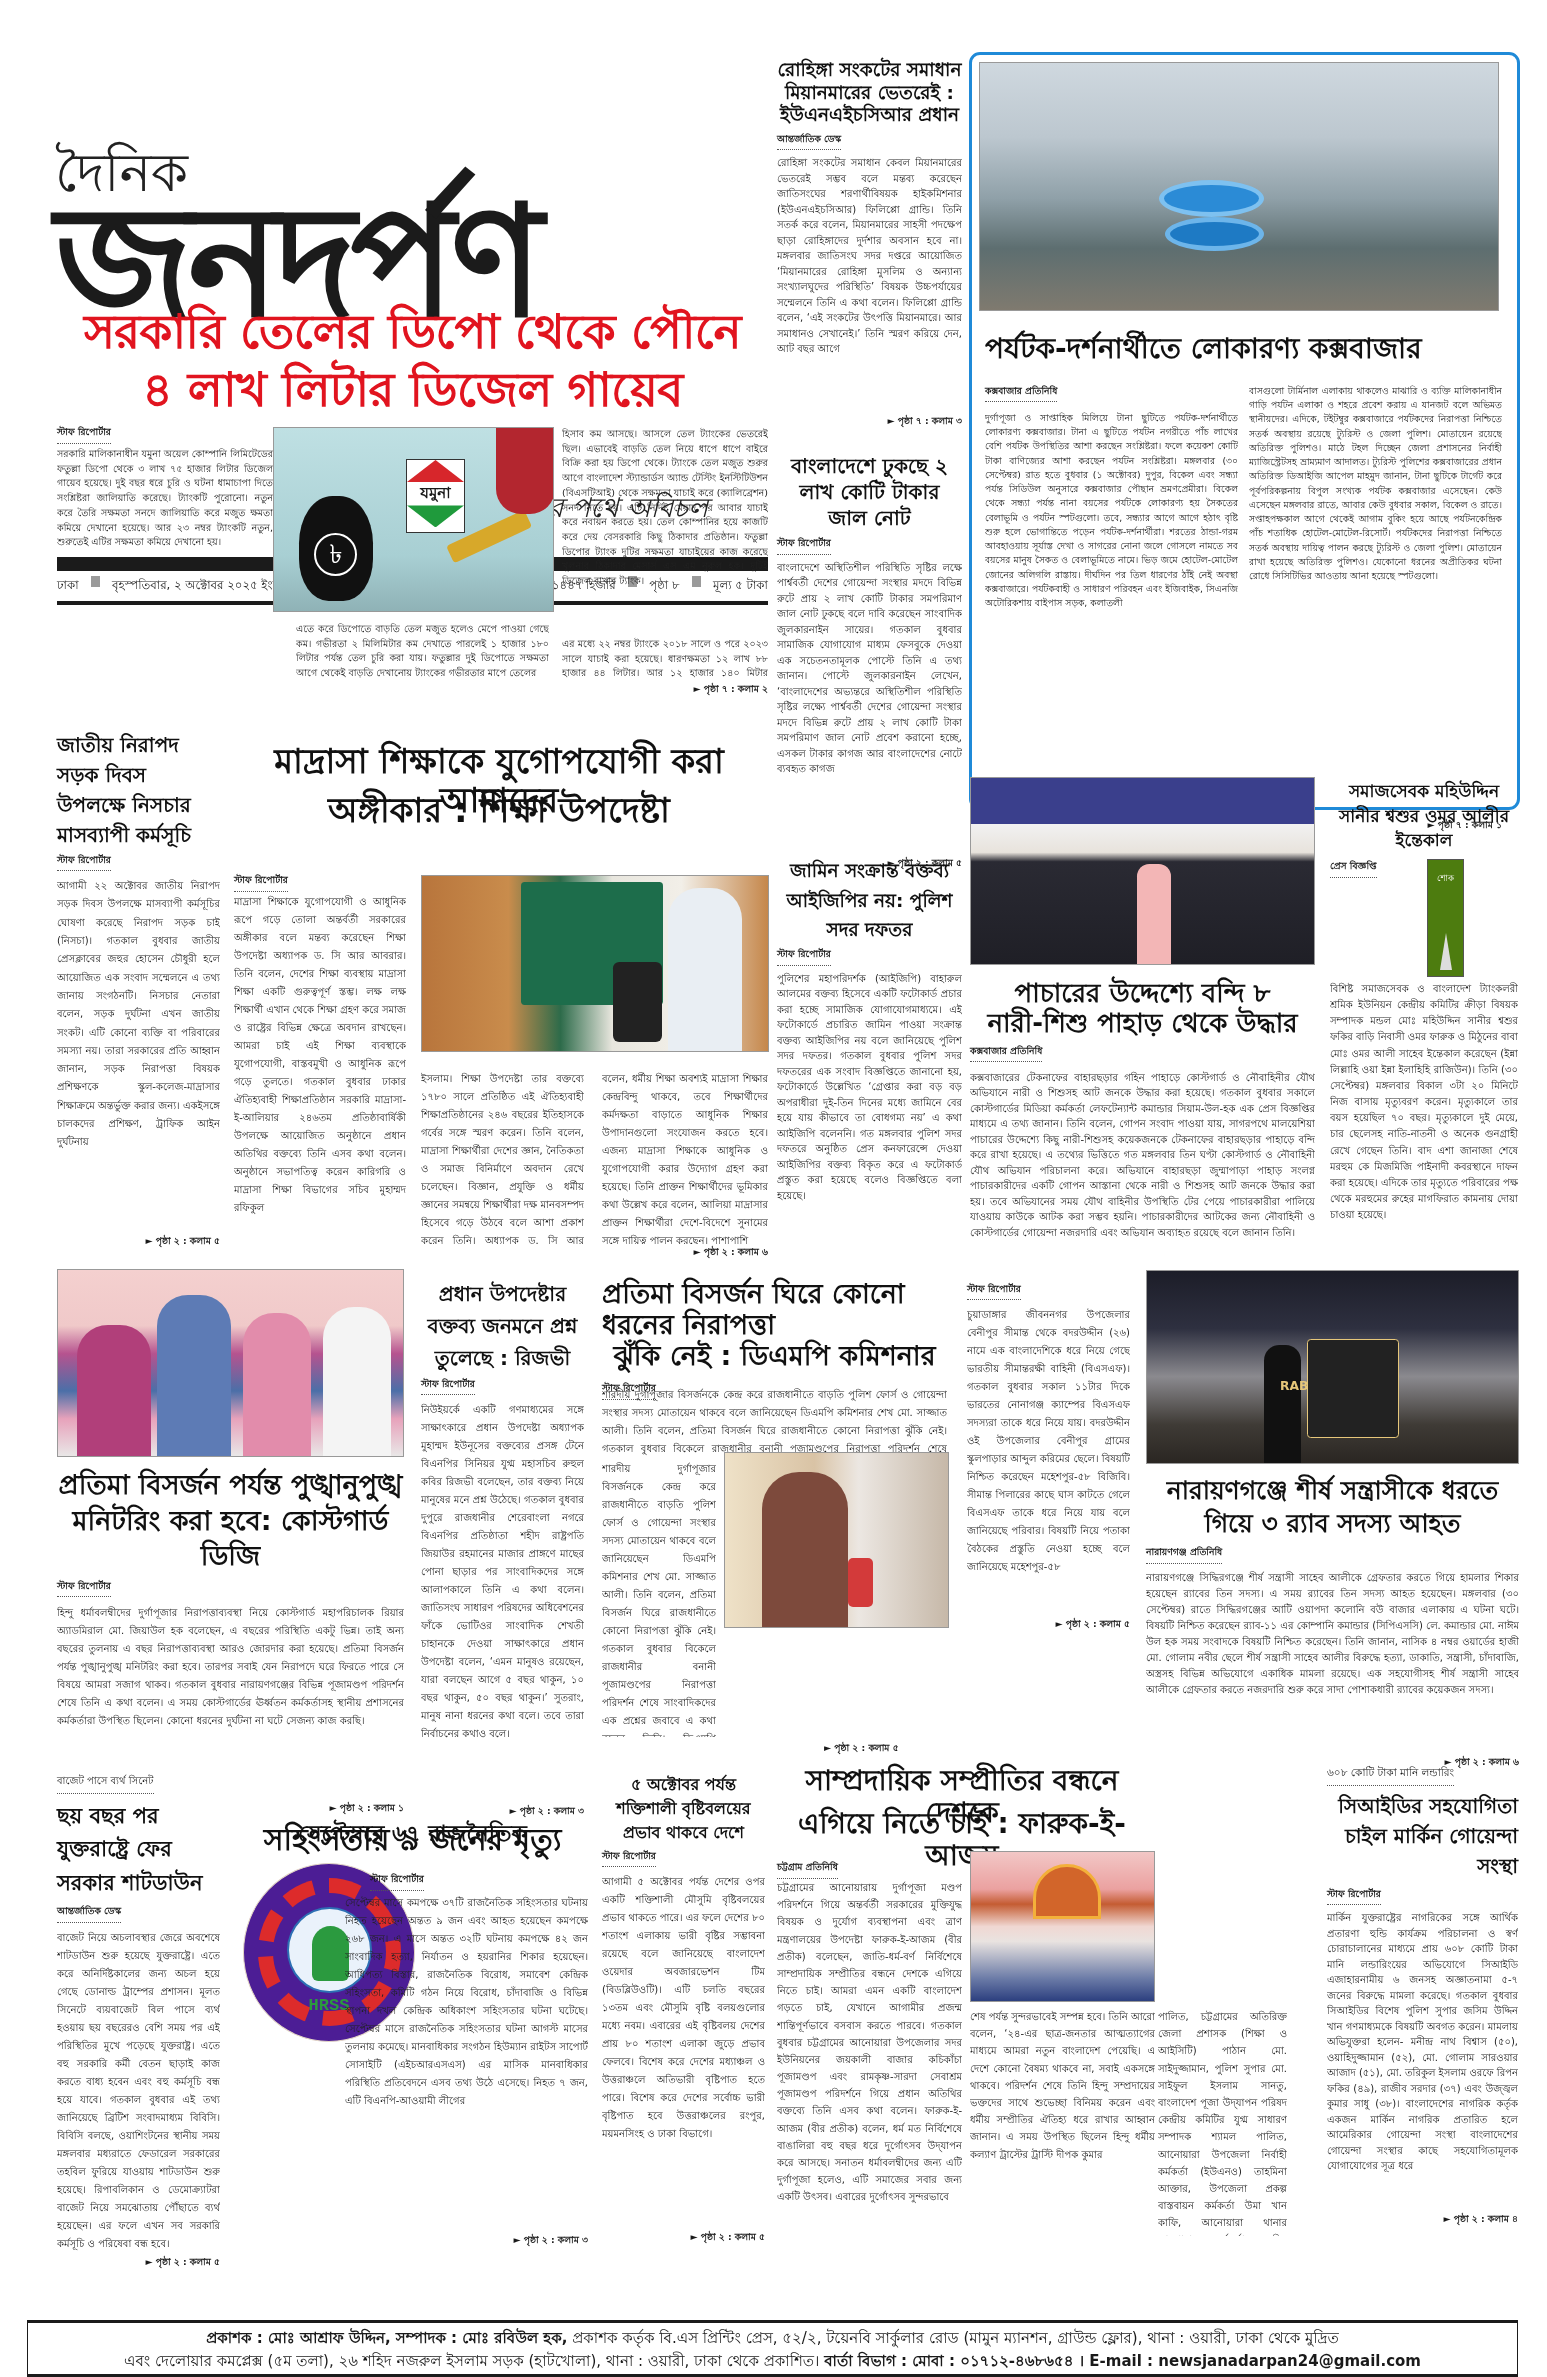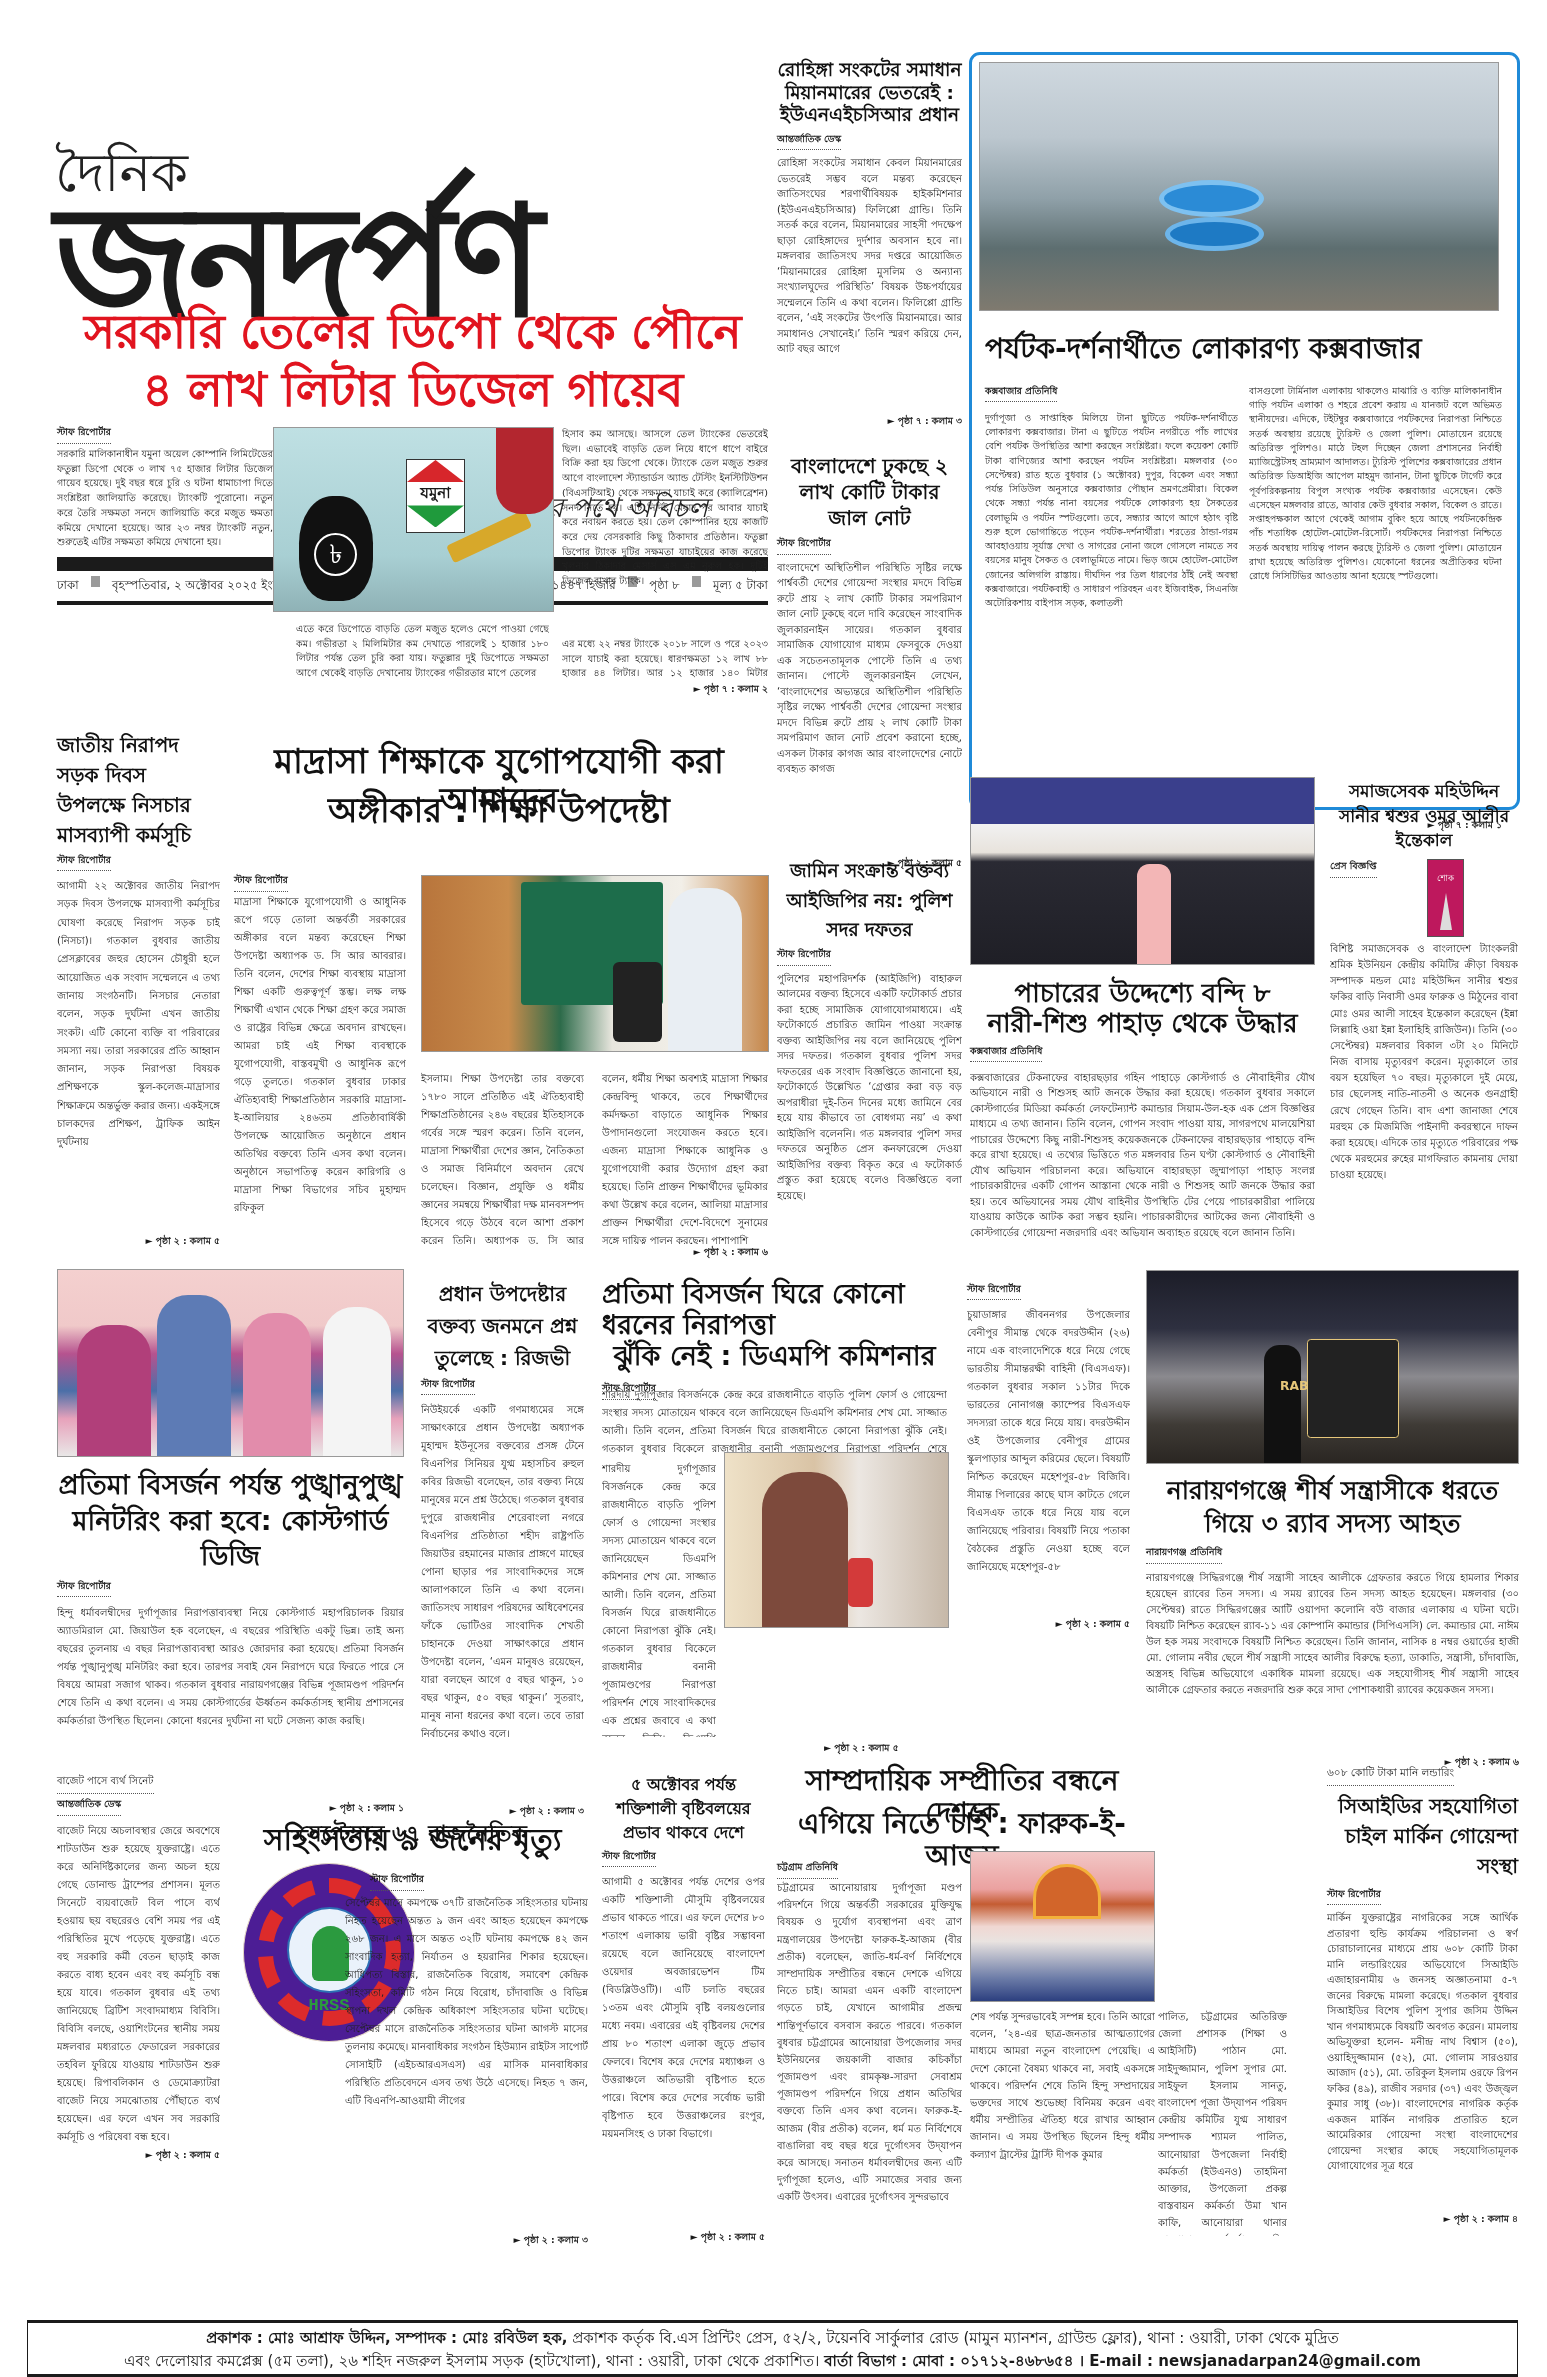--- a/index.html
+++ b/index.html
@@ -131,21 +131,21 @@
   <div class="byline" style="margin-top:5px;">কক্সবাজার প্রতিনিধি</div>
   <div class="body" style="margin-top:7.4px; height:197px; font-size:10px; line-height:1.55;">কক্সবাজারের টেকনাফের বাহারছড়ার গহিন পাহাড়ে কোস্টগার্ড ও নৌবাহিনীর যৌথ অভিযানে নারী ও শিশুসহ আট জনকে উদ্ধার করা হয়েছে। গতকাল বুধবার সকালে কোস্টগার্ডের মিডিয়া কর্মকর্তা লেফটেন্যান্ট কমান্ডার সিয়াম-উল-হক এক প্রেস বিজ্ঞপ্তির মাধ্যমে এ তথ্য জানান। তিনি বলেন, গোপন সংবাদ পাওয়া যায়, সাগরপথে মালয়েশিয়া পাচারের উদ্দেশ্যে কিছু নারী-শিশুসহ কয়েকজনকে টেকনাফের বাহারছড়ার পাহাড়ে বন্দি করে রাখা হয়েছে। এ তথ্যের ভিত্তিতে গত মঙ্গলবার তিন ঘণ্টা কোস্টগার্ড ও নৌবাহিনী যৌথ অভিযান পরিচালনা করে। অভিযানে বাহারছড়া জুম্মাপাড়া পাহাড় সংলগ্ন পাচারকারীদের একটি গোপন আস্তানা থেকে নারী ও শিশুসহ আট জনকে উদ্ধার করা হয়। তবে অভিযানের সময় যৌথ বাহিনীর উপস্থিতি টের পেয়ে পাচারকারীরা পালিয়ে যাওয়ায় কাউকে আটক করা সম্ভব হয়নি। পাচারকারীদের আটকের জন্য নৌবাহিনী ও কোস্টগার্ডের গোয়েন্দা নজরদারি এবং অভিযান অব্যাহত রয়েছে বলে জানান তিনি।</div>
 </div>
 
 <div class="abs" style="left:1330px; top:779px; width:188px;">
   <div class="headline" style="font-size:17px; line-height:1.45;">সমাজসেবক মহিউদ্দিন সানীর শ্বশুর ওমর আলীর ইন্তেকাল</div>
   <div style="display:flex; gap:5px; margin-top:6.2px;">
     <div style="width:92px;">
       <div class="byline">প্রেস বিজ্ঞপ্তি</div>
     </div>
-    <div style="width:37px; height:78px; background:#be185d; border:1.2px solid #555; position:relative;">
+    <div style="width:37px; height:118px; background:#4d7c0f; border:1.2px solid #555; position:relative;">
       <div style="color:#fff; font-size:8.6px; text-align:center; margin-top:12.3px;">শোক</div>
       <div style="position:absolute; left:12.3px; bottom:6.2px; width:0; height:0; border-left:6.2px solid transparent; border-right:6.2px solid transparent; border-bottom:37px solid #ddd;"></div>
     </div>
   </div>
   <div class="body" style="margin-top:3.7px; height:320px; font-size:10px; line-height:1.62;">বিশিষ্ট সমাজসেবক ও বাংলাদেশ ট্যাংকলরী শ্রমিক ইউনিয়ন কেন্দ্রীয় কমিটির ক্রীড়া বিষয়ক সম্পাদক মন্ডল মোঃ মহিউদ্দিন সানীর শ্বশুর ফকির বাড়ি নিবাসী ওমর ফারুক ও মিঠুনের বাবা মোঃ ওমর আলী সাহেব ইন্তেকাল করেছেন (ইন্না লিল্লাহি ওয়া ইন্না ইলাহিহি রাজিউন)। তিনি (৩০ সেপ্টেম্বর) মঙ্গলবার বিকাল ৩টা ২০ মিনিটে নিজ বাসায় মৃত্যুবরণ করেন। মৃত্যুকালে তার বয়স হয়েছিল ৭০ বছর। মৃত্যুকালে দুই মেয়ে, চার ছেলেসহ নাতি-নাতনী ও অনেক গুনগ্রাহী রেখে গেছেন তিনি। বাদ এশা জানাজা শেষে মরহুম কে মিজমিজি পাইনাদী কবরস্থানে দাফন করা হয়েছে। এদিকে তার মৃত্যুতে পরিবারের পক্ষ থেকে মরহুমের রুহের মাগফিরাত কামনায় দোয়া চাওয়া হয়েছে।</div>
 </div>
 
 <div class="abs photo" style="left:57px; top:1269px; width:347px; height:188px; background:linear-gradient(180deg,#f4d0cf 0%,#f0c9c9 30%,#b6538f 45%,#4b6fa8 65%,#e7a2bb 80%,#e9e7e7 100%);">
   <div style="position:absolute; left:99px; top:25px; width:74px; height:163px; background:#5d7bb5; border-radius:31px 31px 0 0;"></div>
   <div style="position:absolute; left:18.5px; top:55px; width:74px; height:132px; background:#b13f7a; border-radius:31px 31px 0 0;"></div>
@@ -191,20 +191,21 @@
 </div>
 <div class="abs" style="left:1146px; top:1475px; width:373px;">
   <div class="headline" style="font-size:25px; line-height:1.3;">নারায়ণগঞ্জে শীর্ষ সন্ত্রাসীকে ধরতে গিয়ে ৩ র‌্যাব সদস্য আহত</div>
   <div class="byline" style="margin-top:5px;">নারায়ণগঞ্জ প্রতিনিধি</div>
   <div class="body" style="margin-top:6.2px; height:185px; font-size:10px; line-height:1.6;">নারায়ণগঞ্জে সিদ্ধিরগঞ্জে শীর্ষ সন্ত্রাসী সাহেব আলীকে গ্রেফতার করতে গিয়ে হামলার শিকার হয়েছেন র‌্যাবের তিন সদস্য। এ সময় র‌্যাবের তিন সদস্য আহত হয়েছেন। মঙ্গলবার (৩০ সেপ্টেম্বর) রাতে সিদ্ধিরগঞ্জের আটি ওয়াপদা কলোনি বউ বাজার এলাকায় এ ঘটনা ঘটে। বিষয়টি নিশ্চিত করেছেন র‌্যাব-১১ এর কোম্পানি কমান্ডার (সিপিএসসি) লে. কমান্ডার মো. নাঈম উল হক সময় সংবাদকে বিষয়টি নিশ্চিত করেছেন। তিনি জানান, নাসিক ৪ নম্বর ওয়ার্ডের হাজী মো. গোলাম নবীর ছেলে শীর্ষ সন্ত্রাসী সাহেব আলীর বিরুদ্ধে হত্যা, ডাকাতি, সন্ত্রাসী, চাঁদাবাজি, অস্ত্রসহ বিভিন্ন অভিযোগে একাধিক মামলা রয়েছে। এক সহযোগীসহ শীর্ষ সন্ত্রাসী সাহেব আলীকে গ্রেফতার করতে নজরদারি শুরু করে সাদা পোশাকধারী র‌্যাবের কয়েকজন সদস্য।</div>
   <div class="jump">► পৃষ্ঠা ২ : কলাম ৬</div>
 </div>
 
 <div class="abs" style="left:57px; top:1773px; width:163px;">
   <div class="byline" style="font-weight:400; font-size:10px;">বাজেট পাসে ব্যর্থ সিনেট</div>
+  <div class="headline" style="font-size:21px; text-align:left; line-height:1.6; margin-top:6.2px;">ছয় বছর পর যুক্তরাষ্ট্রে ফের সরকার শাটডাউন</div>
   <div class="byline" style="margin-top:3.7px;">আন্তর্জাতিক ডেস্ক</div>
   <div class="body" style="margin-top:6.2px; height:326px; font-size:10px; line-height:1.8;">বাজেট নিয়ে অচলাবস্থার জেরে অবশেষে শাটডাউন শুরু হয়েছে যুক্তরাষ্ট্রে। এতে করে অনির্দিষ্টকালের জন্য অচল হয়ে গেছে ডোনাল্ড ট্রাম্পের প্রশাসন। মূলত সিনেটে ব্যয়বাজেট বিল পাসে ব্যর্থ হওয়ায় ছয় বছরেরও বেশি সময় পর এই পরিস্থিতির মুখে পড়েছে যুক্তরাষ্ট্র। এতে বহু সরকারি কর্মী বেতন ছাড়াই কাজ করতে বাধ্য হবেন এবং বহু কর্মসূচি বন্ধ হয়ে যাবে। গতকাল বুধবার এই তথ্য জানিয়েছে ব্রিটিশ সংবাদমাধ্যম বিবিসি। বিবিসি বলছে, ওয়াশিংটনের স্থানীয় সময় মঙ্গলবার মধ্যরাতে ফেডারেল সরকারের তহবিল ফুরিয়ে যাওয়ায় শাটডাউন শুরু হয়েছে। রিপাবলিকান ও ডেমোক্র্যাটরা বাজেট নিয়ে সমঝোতায় পৌঁছাতে ব্যর্থ হয়েছেন। এর ফলে এখন সব সরকারি কর্মসূচি ও পরিষেবা বন্ধ হবে।</div>
   <div class="jump">► পৃষ্ঠা ২ : কলাম ৫</div>
 </div>
 
 <div class="abs headline" style="left:234px; top:1783px; width:357px; font-size:22px;margin-top:38px;">সেপ্টেম্বরে ৬৭ রাজনৈতিক</div>
 <div class="abs headline" style="left:234px; top:1823px; width:357px; font-size:30px;">সহিংসতায় ৯ জনের মৃত্যু</div>
 <div class="abs" style="left:243px; top:1863px; width:172px; height:179px; border-radius:50%; background:#4c1d95; border:1.2px solid #e3d6c6;font-family:Liberation Mono, monospace;">
   <div style="position:absolute; left:13.6px; top:13.6px; width:143px; height:148px; border-radius:50%; border:15px dashed #dd2b2b;"></div>
   <div style="position:absolute; left:43px; top:43px; width:85px; height:86px; border-radius:50%; border:2.5px solid #2d6fb4; background:#eaf2fb;"></div>

